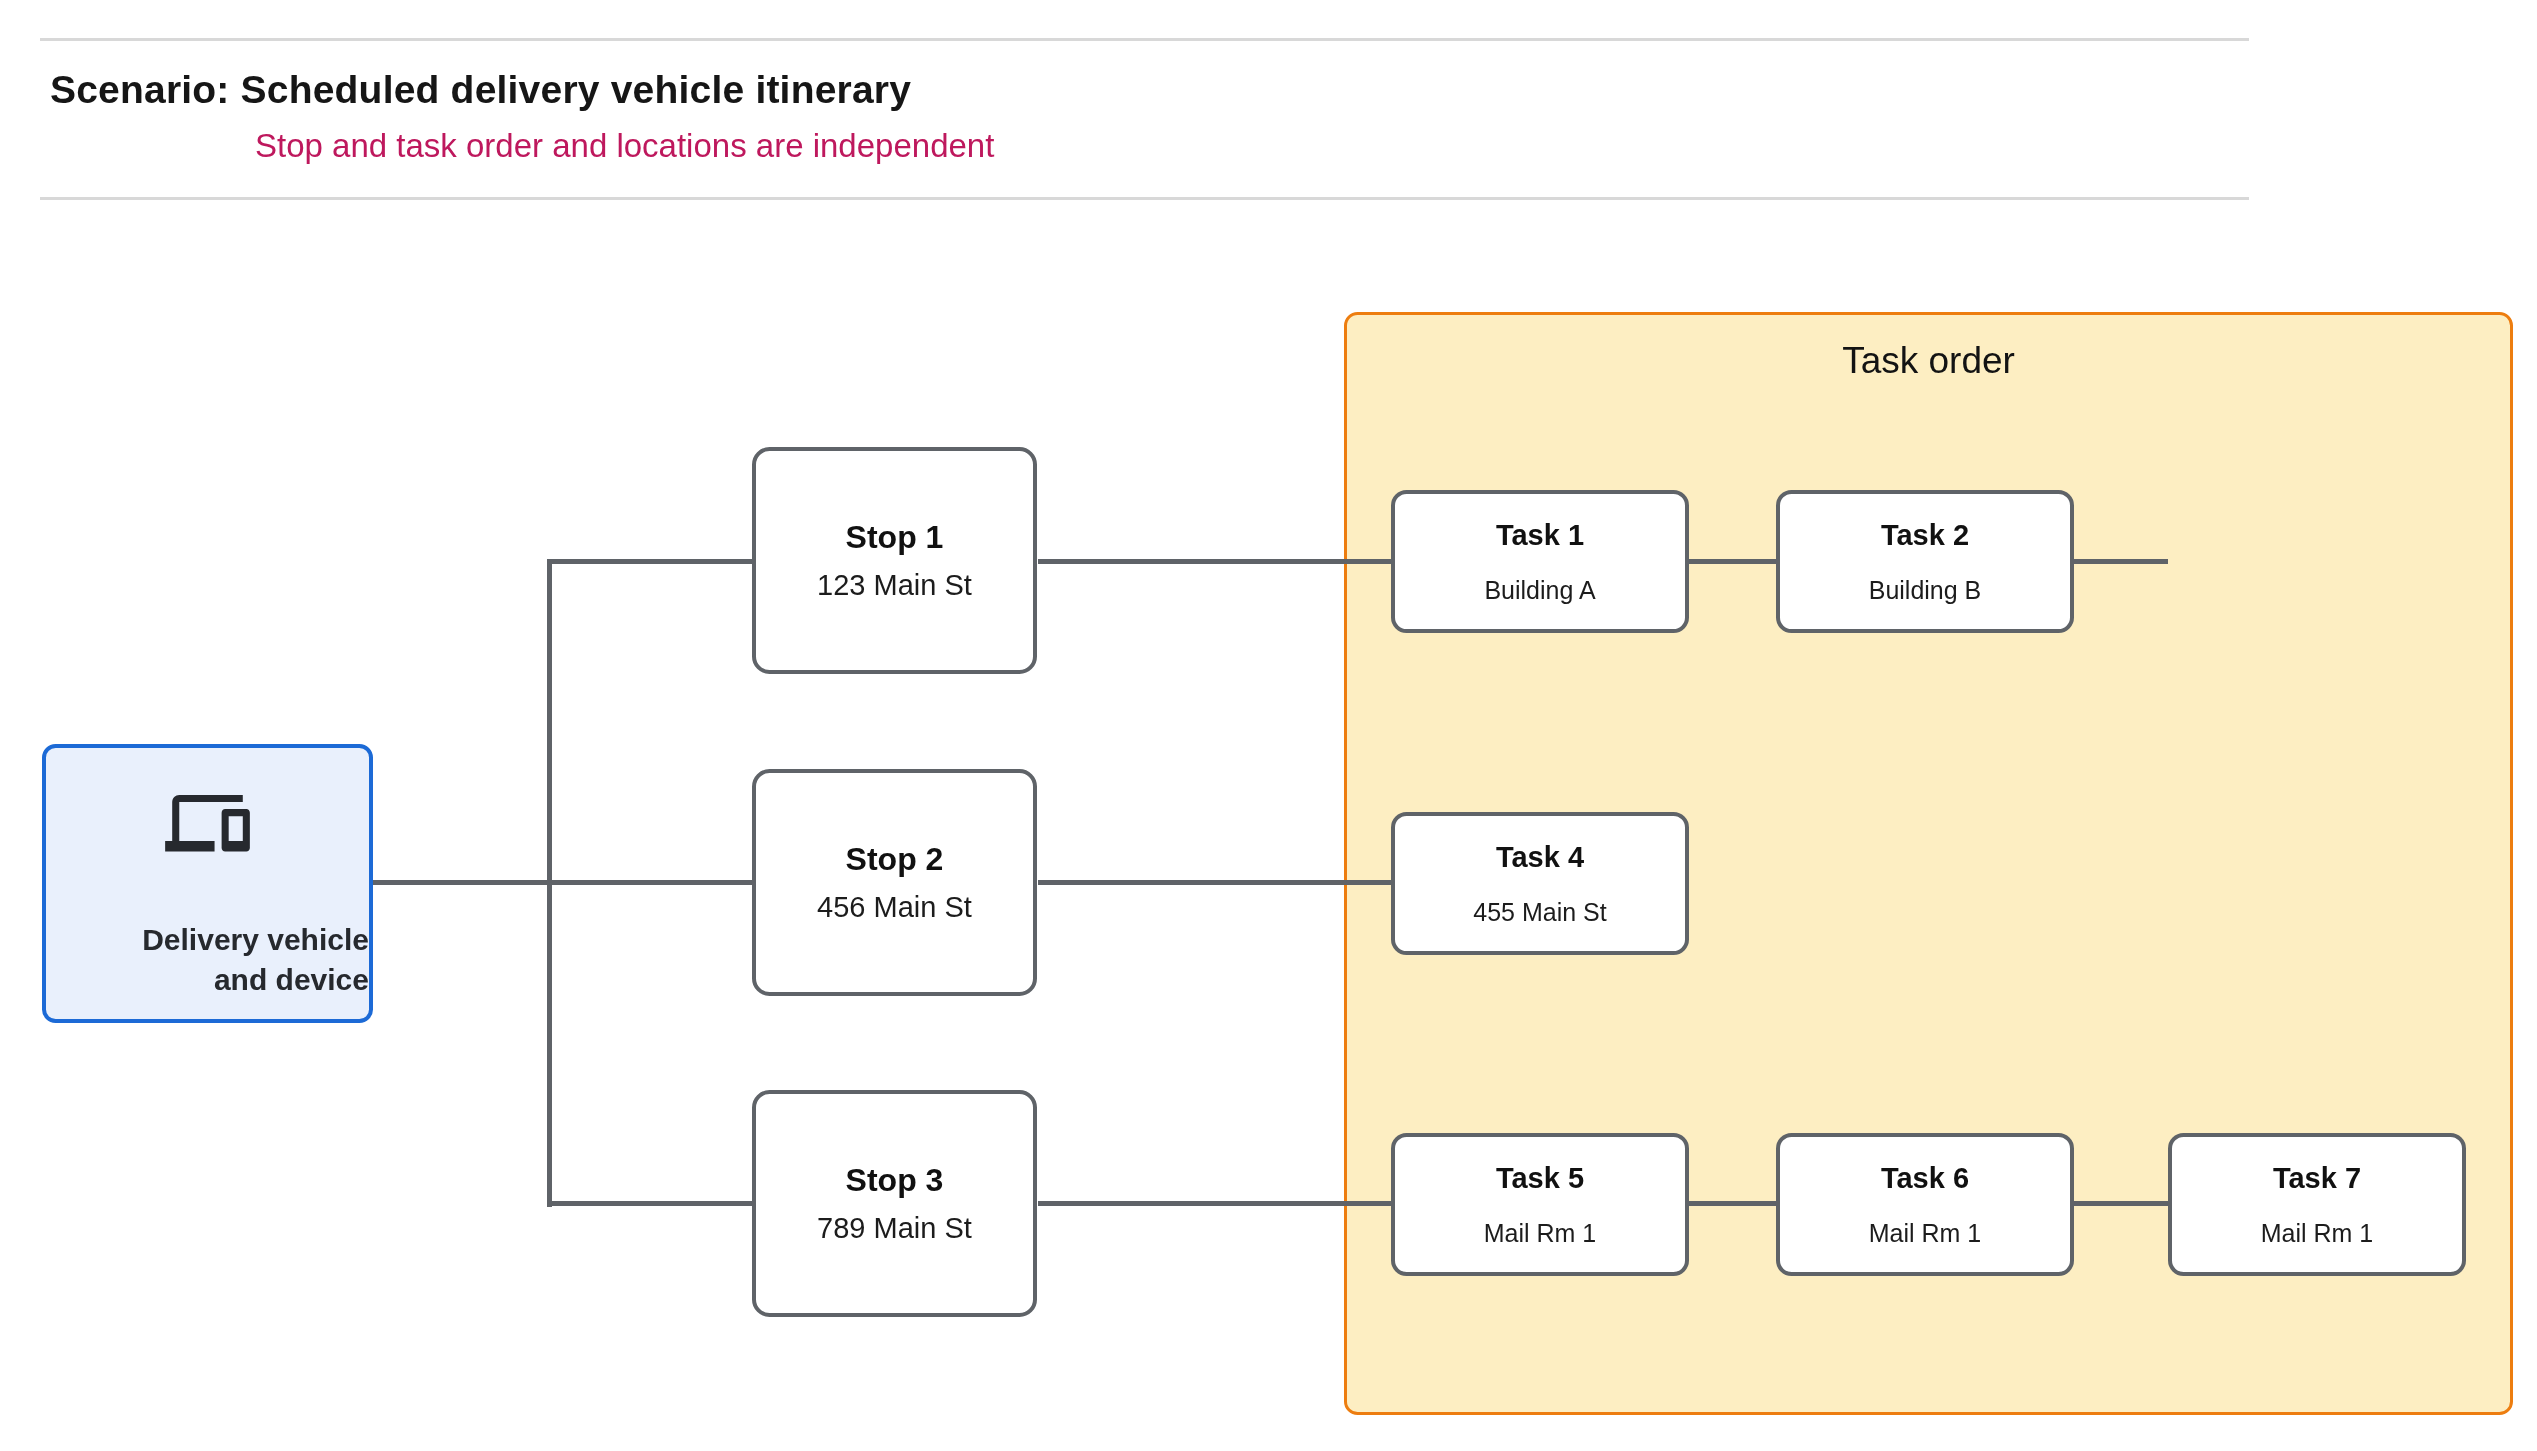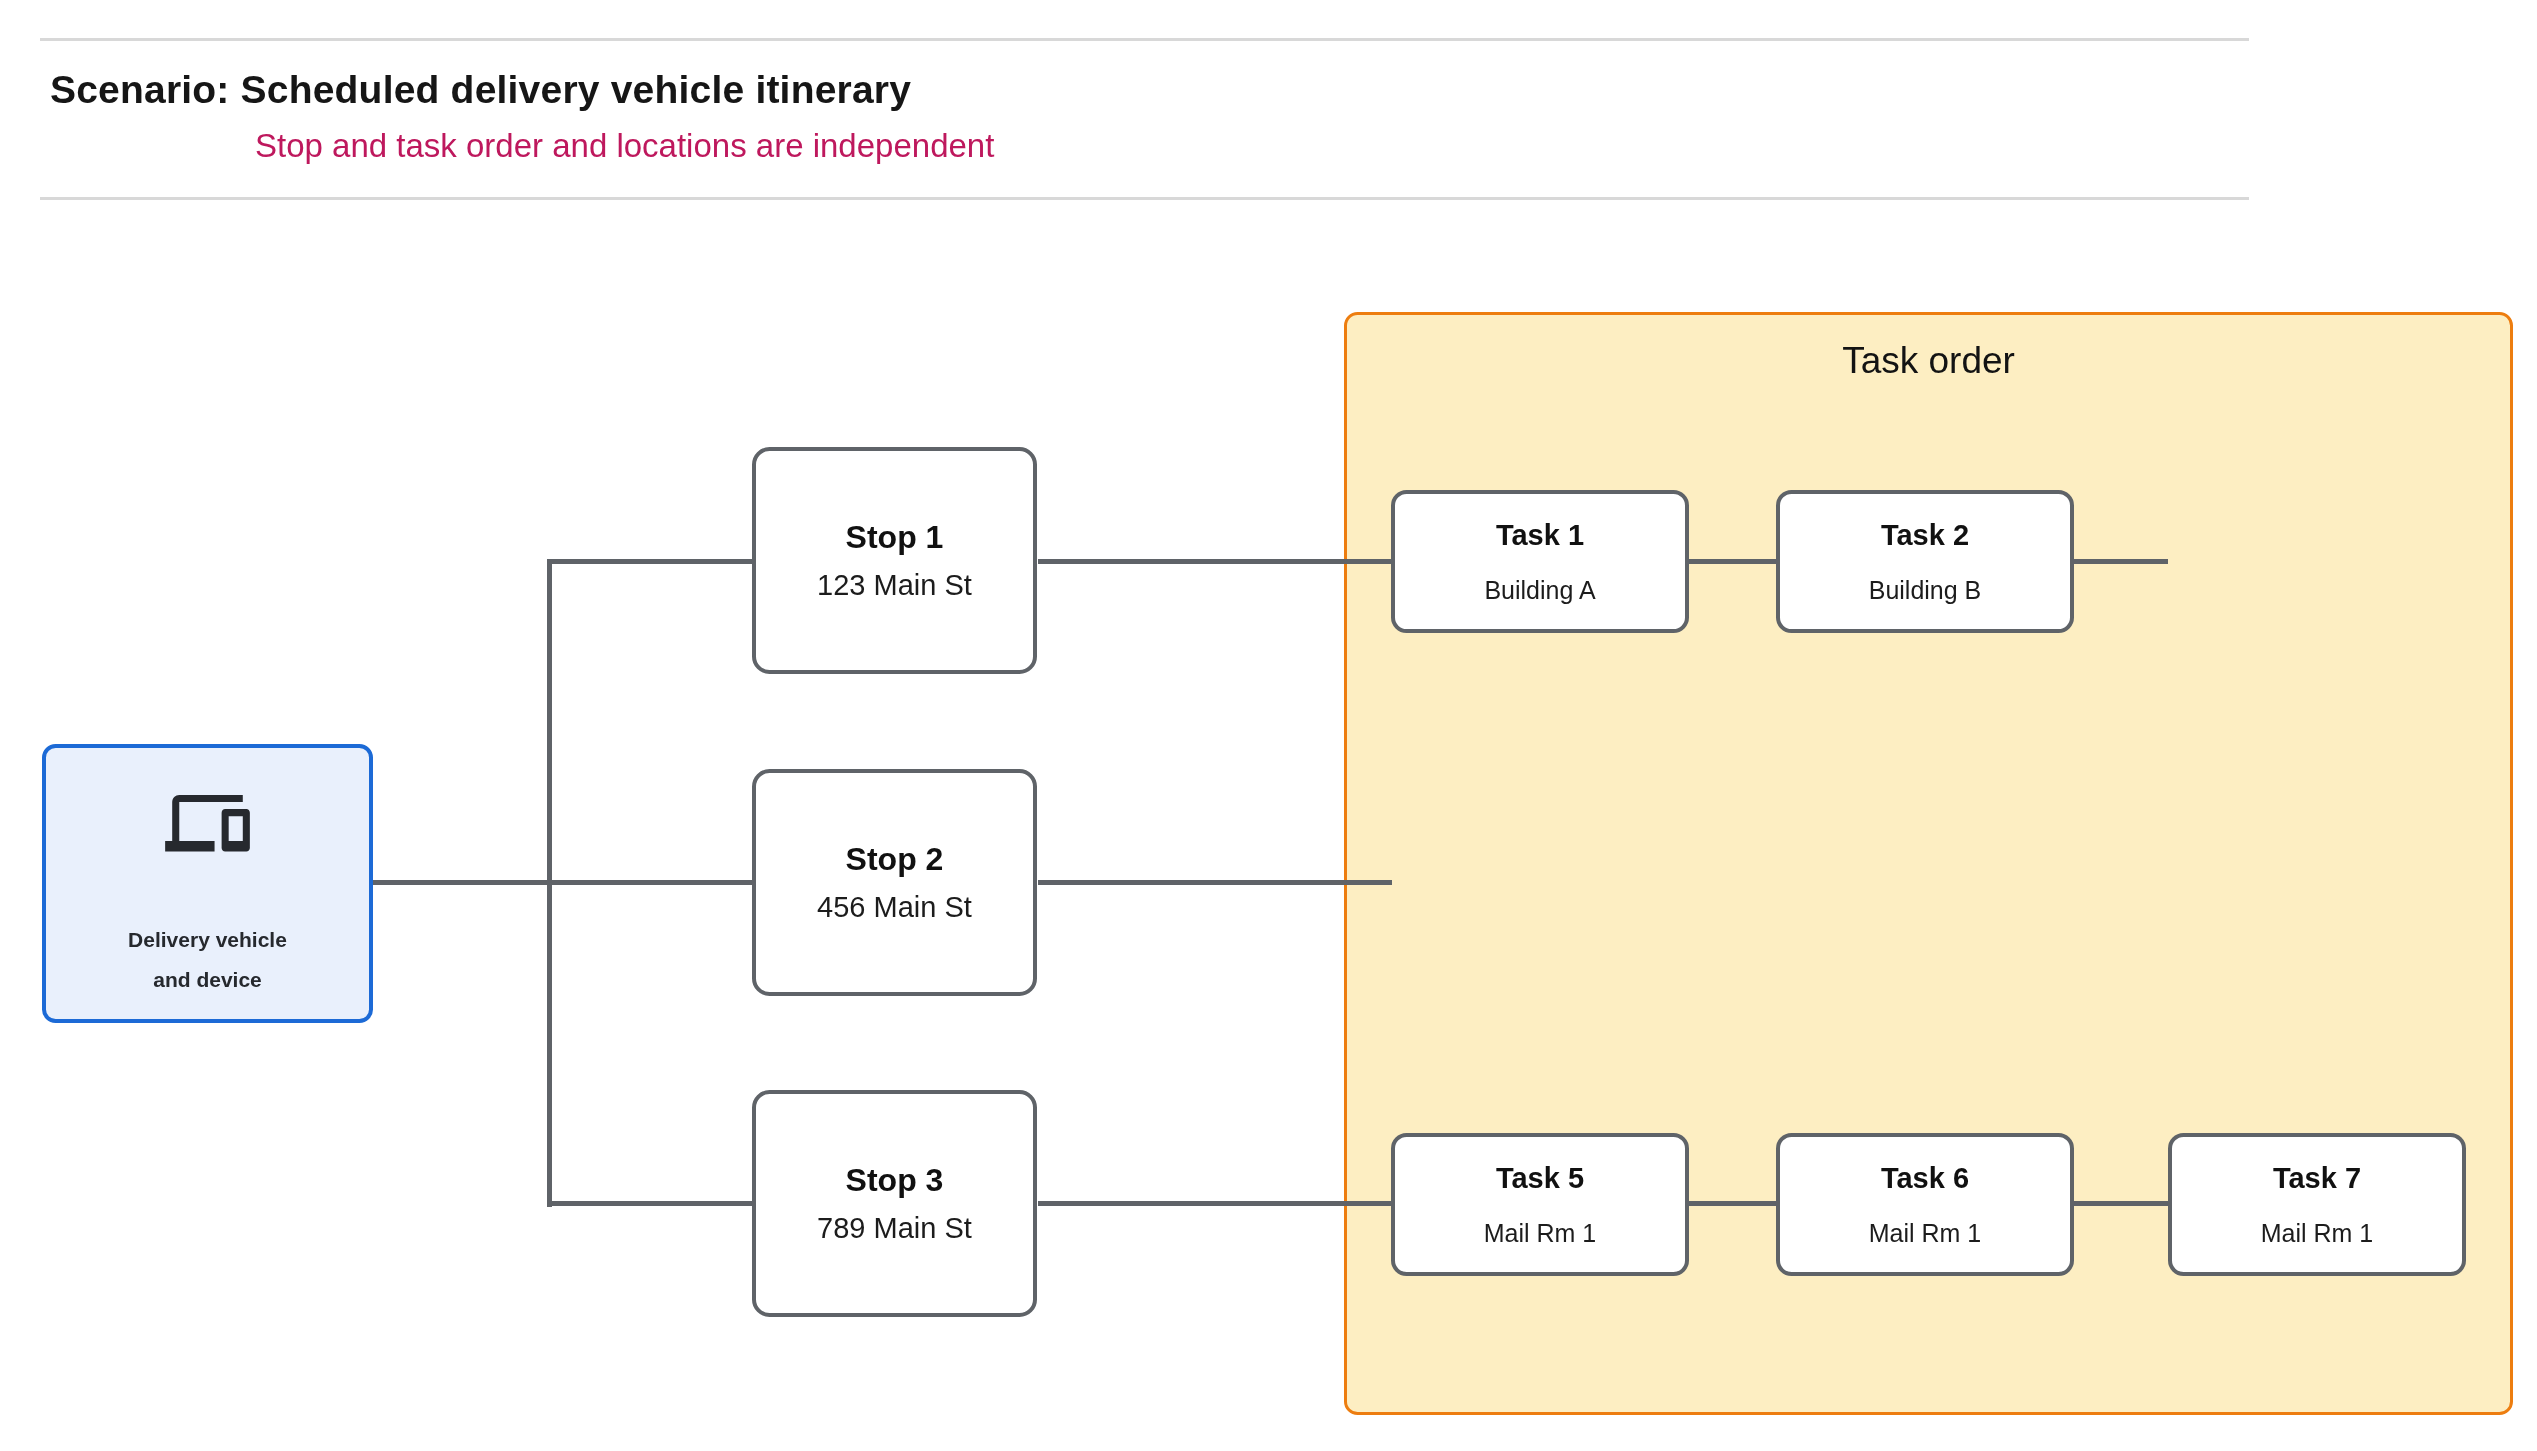--- a/index.html
+++ b/index.html
@@ -120,22 +120,22 @@
     left:0;
     width:100%;
     display:flex;
     justify-content:center;
   }
   .vehicle-label{
     position:absolute;
     top:172px;
     left:0;
     width:100%;
-    text-align:center;
-    font-size:21px;
+    text-align:right;
+    font-size:30px;
     font-weight:bold;
     line-height:40px;
     color:#26292e;
   }
 </style>
 </head>
 <body>
 
 <div class="canvas">
 
@@ -187,20 +187,24 @@
 
   <div class="node task-node" style="left:1391px;top:490px;">
     <div class="task-name">Task 1</div>
     <div class="task-location">Building A</div>
   </div>
   <div class="node task-node" style="left:1776px;top:490px;">
     <div class="task-name">Task 2</div>
     <div class="task-location">Building B</div>
   </div>
 
+  <div class="node task-node" style="left:1391px;top:812px;">
+    <div class="task-name">Task 4</div>
+    <div class="task-location">455 Main St</div>
+  </div>
 
   <div class="node task-node" style="left:1391px;top:1133px;">
     <div class="task-name">Task 5</div>
     <div class="task-location">Mail Rm 1</div>
   </div>
   <div class="node task-node" style="left:1776px;top:1133px;">
     <div class="task-name">Task 6</div>
     <div class="task-location">Mail Rm 1</div>
   </div>
   <div class="node task-node" style="left:2168px;top:1133px;">

